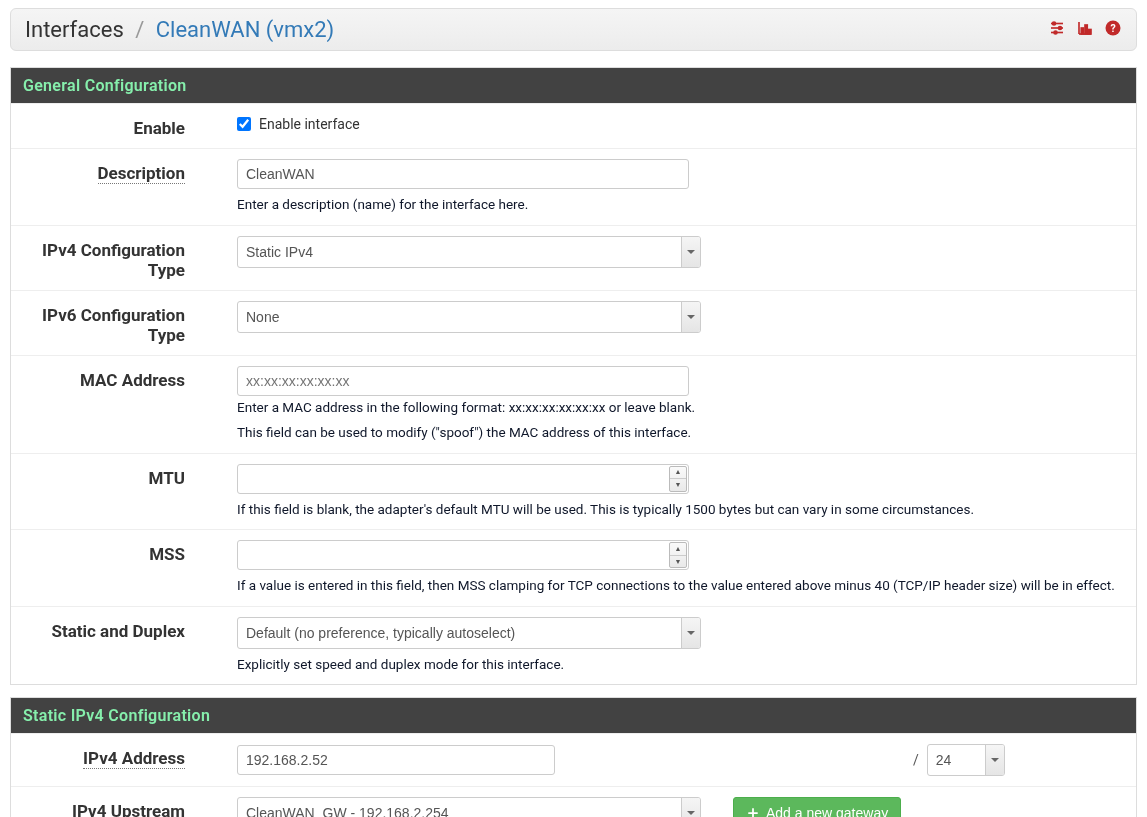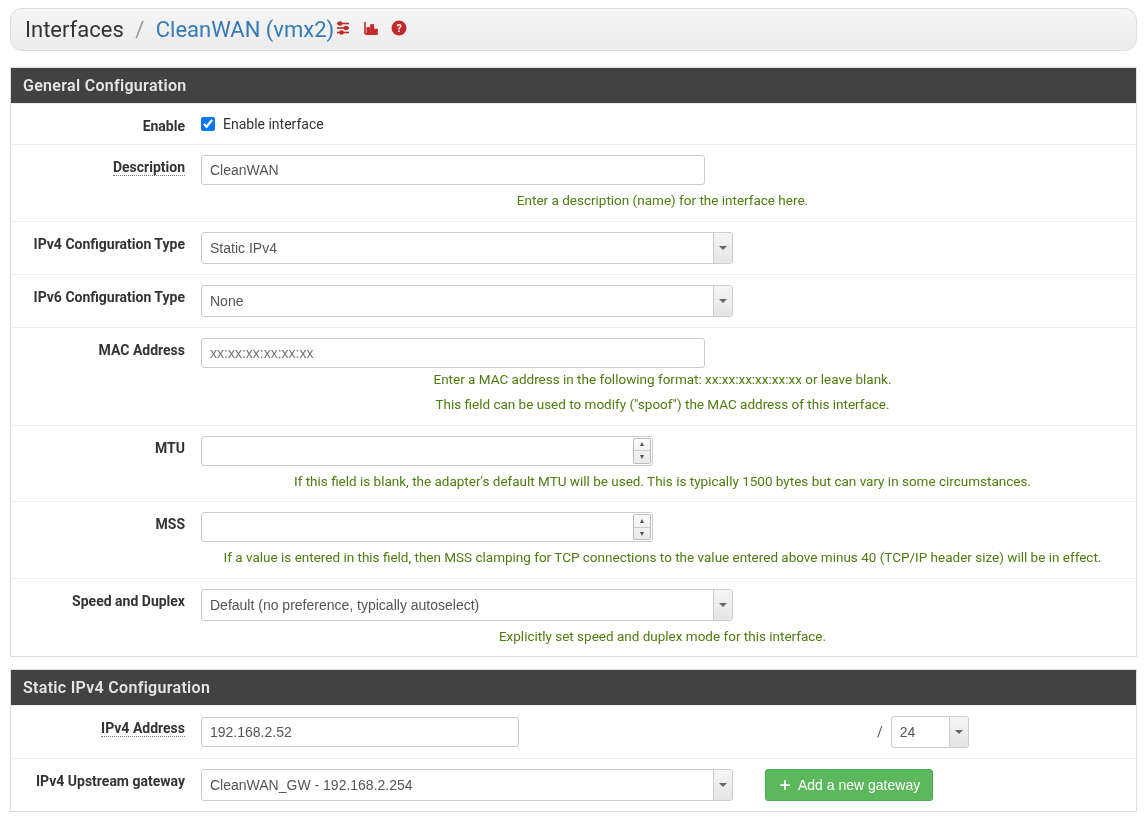--- a/index.html
+++ b/index.html
@@ -1,34 +1,34 @@
 <!DOCTYPE html>
 <html><head>
 <meta charset="utf-8">
 <style>
 * { box-sizing: border-box; margin: 0; padding: 0; }
 body { font-family: -apple-system, BlinkMacSystemFont, "Segoe UI", Roboto, Helvetica, Arial, sans-serif; font-size: 14px; color: #333; background: #fff; padding: 0; }
-.page-header { background: linear-gradient(#f5f5f5,#ececec); border: 1px solid #ddd; border-radius: 12px; margin: 8px 10px 16px 10px; padding: 8px 14px; display: flex; align-items: center; justify-content: flex-start; }
+.page-header { background: linear-gradient(#f5f5f5,#ececec); border: 1px solid #ddd; border-radius: 6px; margin: 8px 10px 16px 10px; padding: 8px 14px; display: flex; align-items: center; justify-content: space-between; }
 .breadcrumb { font-size: 22px; color: #333; }
 .breadcrumb .sep { color: #999; padding: 0 6px; }
 .breadcrumb .current { color: #337ab7; }
 .header-icons { display: flex; gap: 10px; align-items: center; }
 .header-icons svg { width: 18px; height: 18px; }
 .panel { margin: 0 10px 12px 10px; border: 1px solid #ddd; }
-.panel-heading { background: #424242; color: #e5e5e5; font-size: 16px; font-weight: 600; padding: 8px 12px; letter-spacing: .3px; }
+.panel-heading { background: #424242; color: #86efac; font-size: 16px; font-weight: 600; padding: 8px 12px; letter-spacing: .3px; }
 .form-row { display: flex; border-top: 1px solid #eee; padding: 10px 12px 10px 0; }
 .form-row:first-of-type { border-top: none; }
-.form-label { width: 190px; min-width: 190px; text-align: right; padding-right: 16px; padding-top: 4px; font-weight: 700; color: #333; font-size: 14px; }
+.form-label { width: 190px; min-width: 190px; text-align: right; padding-right: 16px; padding-top: 4px; font-weight: 700; color: #333; font-size: 17px; }
 .form-label.underline span { border-bottom: 1px dotted #777; margin-left: 12px; }
-.form-control-wrap { flex: 1; }
-.help { color: #4d7c0f; font-size: 13.5px; margin-top: 6px; line-height: 1.45; text-align: center; }
+.form-control-wrap { flex: 1; margin-left: 36px; }
+.help { color: #0f172a; font-size: 13.5px; margin-top: 6px; line-height: 1.45; }
 input[type=text], input[type=number], select { border: 1px solid #ccc; border-radius: 3px; padding: 6px 8px; font-size: 14px; color: #555; background: #fff; }
-input[type=text] { width: 504px; }
+input[type=text] { width: 452px; }
 input[type=number] { width: 452px; }
-select { width: 532px; height: 32px; appearance: none; background-image: linear-gradient(45deg, transparent 50%, #666 50%), linear-gradient(135deg, #666 50%, transparent 50%); background-position: calc(100% - 14px) 13px, calc(100% - 10px) 13px; background-size: 4px 4px, 4px 4px; background-repeat: no-repeat; padding-right: 26px; }
+select { width: 464px; height: 32px; appearance: none; background-image: linear-gradient(45deg, transparent 50%, #666 50%), linear-gradient(135deg, #666 50%, transparent 50%); background-position: calc(100% - 14px) 13px, calc(100% - 10px) 13px; background-size: 4px 4px, 4px 4px; background-repeat: no-repeat; padding-right: 26px; }
 .checkbox-row { display: flex; align-items: center; gap: 8px; padding-top: 2px; }
 .checkbox-row input { width: 14px; height: 14px; }
 .ipv4-row { display: flex; align-items: center; gap: 0; }
 .ipv4-row input[type=text] { width: 318px; }
 .ipv4-slash { padding: 0 8px; color: #555; margin-left: 350px; }
 .ipv4-row select.netmask { width: 78px; }
 .btn-success { background: #5cb85c; border: 1px solid #4cae4c; color: #fff; padding: 7px 12px; border-radius: 3px; font-size: 14px; display: inline-flex; align-items: center; gap: 6px; cursor: pointer; margin-left: 32px; }
 .btn-success svg { width: 14px; height: 14px; }
 .gateway-row { display: flex; align-items: center; }
 .spinner { position: relative; display: inline-block; }
@@ -133,21 +133,21 @@
     <div class="form-control-wrap">
       <span class="spinner"><input type="number" style=""><span class="spin-btns">
             <div>▲</div>
             <div>▼</div>
           </span></span>
       <div class="help">If a value is entered in this field, then MSS clamping for TCP connections to the value entered above minus 40 (TCP/IP header size) will be in effect.</div>
     </div>
   </div>
 
   <div class="form-row">
-    <div class="form-label"><span>Speed and Duplex</span></div>
+    <div class="form-label"><span>Static and Duplex</span></div>
     <div class="form-control-wrap">
       <span class="sel-wrap"><select><option>Default (no preference, typically autoselect)</option></select></span>
       <div class="help">Explicitly set speed and duplex mode for this interface.</div>
     </div>
   </div>
 </div>
 
 <div class="panel">
   <div class="panel-heading">Static IPv4 Configuration</div>
 

